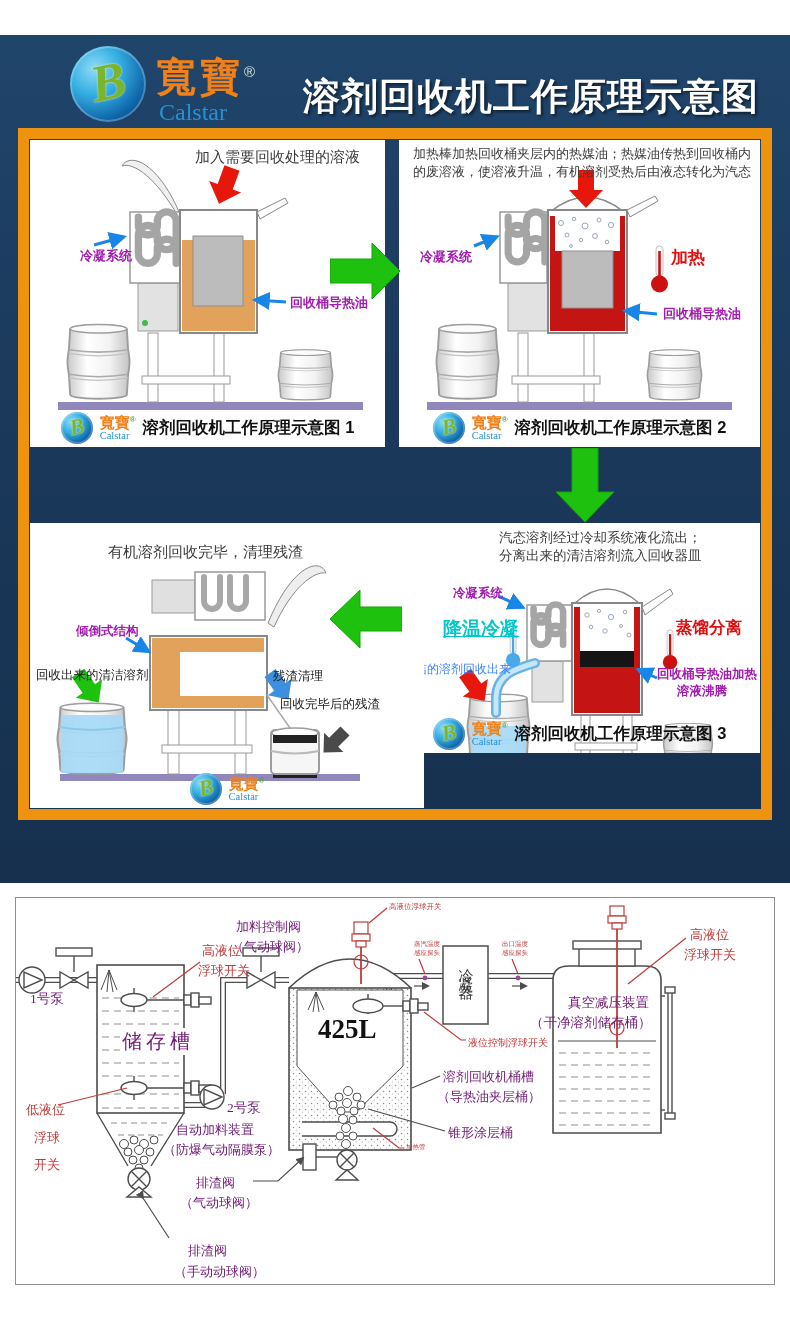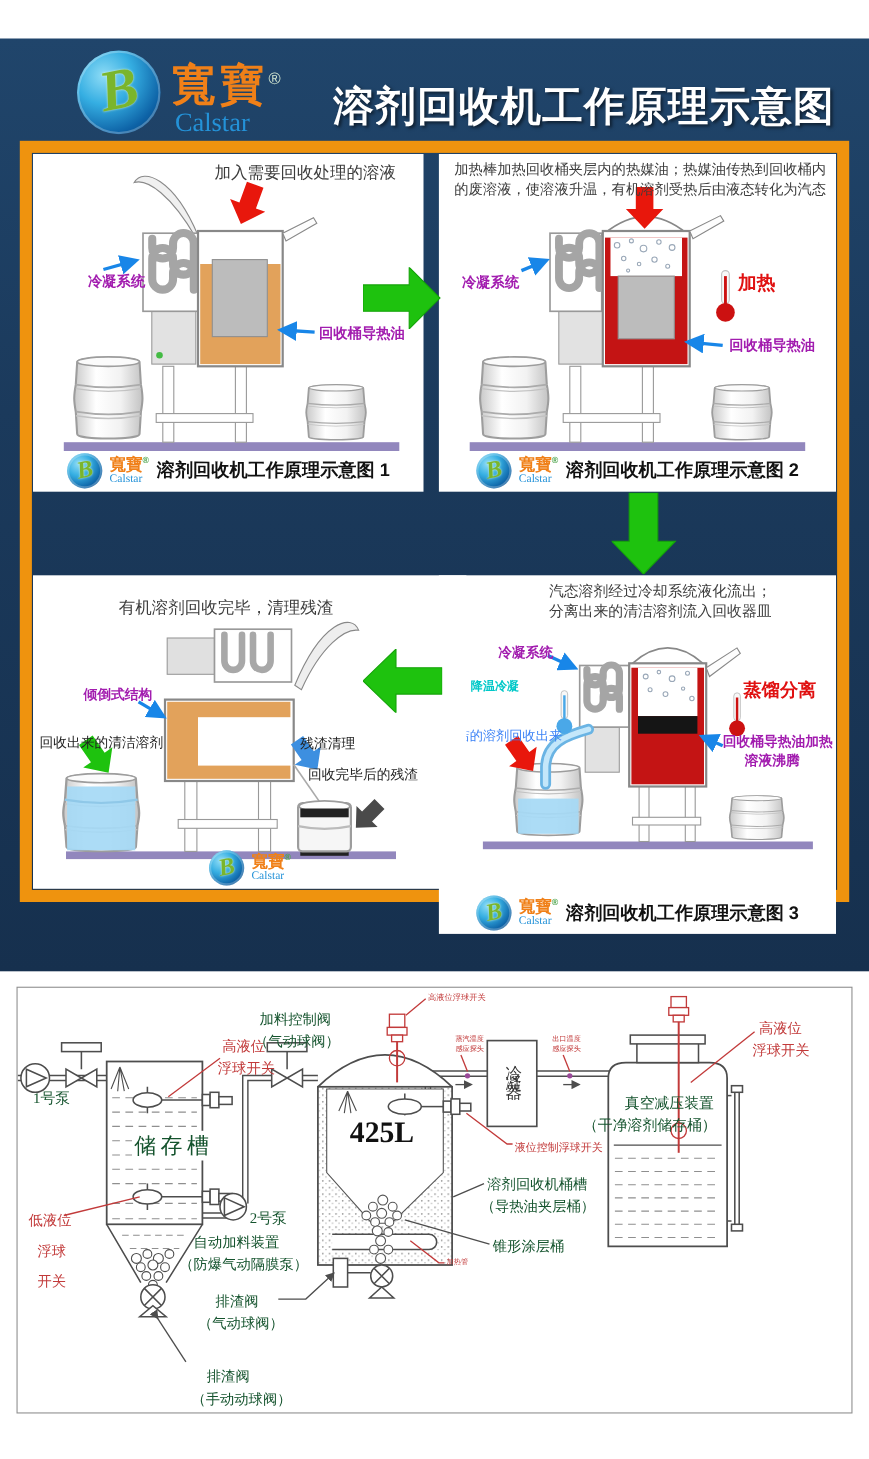--- a/index.html
+++ b/index.html
@@ -19,39 +19,39 @@
   #hdr-reg{font-size:15px;color:#cfe3cf;vertical-align:super;font-weight:normal;}
   #hdr-sub{position:absolute;left:159px;top:99px;color:#2492d8;font-size:24px;
         font-family:"Liberation Serif","DejaVu Serif",serif;}
   #hdr-title{position:absolute;left:303px;top:72px;color:#ffffff;font-size:37px;font-weight:bold;
         letter-spacing:1px;text-shadow:2px 2px 3px rgba(0,0,0,.55);}
   
   #frame{position:absolute;left:18px;top:128px;width:732px;height:670px;border:11px solid #ef930e;}
   .panel{position:absolute;background:#ffffff;overflow:hidden;}
   #p1{left:30px;top:140px;width:355px;height:307px;}
   #p2{left:399px;top:140px;width:361px;height:307px;}
-  #p3{left:399px;top:523px;width:361px;height:326px;}
+  #p3{left:399px;top:523px;width:361px;height:230px;}
   #p4{left:30px;top:523px;width:394px;height:285px;}
   .panel svg.draw{position:absolute;left:0;top:0;}
   .lbl{position:absolute;white-space:nowrap;color:#3a3a3a;}
   .lbl.blue{color:#a21caf;font-weight:bold;}
   .lbl.red{color:#e01010;font-weight:bold;}
   .lbl.teal{color:#00c8c8;font-weight:bold;}
   .toptxt{font-size:15px;color:#3c3c3c;}
   .toptxt.sm{font-size:13px;}
   .caption{position:absolute;left:0;right:0;bottom:3px;display:flex;align-items:center;justify-content:center;gap:7px;}
   .cap-brand{display:flex;flex-direction:column;line-height:1;}
   .cap-name{color:#f08018;font-weight:bold;font-size:15px;}
   .cap-reg{font-size:8px;color:#4aa34a;vertical-align:super;}
   .cap-sub{color:#2492d8;font-size:10.5px;font-family:"Liberation Serif",serif;margin-top:1px;}
   .cap-text{color:#111;font-weight:bold;font-size:16.5px;}
   .garrow{position:absolute;}
   
   #schem{position:absolute;left:15px;top:897px;width:758px;height:386px;border:1px solid #8f8f8f;background:#fff;}
-  #schem .lbl{font-family:"Liberation Serif","DejaVu Serif",serif;color:#14532d;font-size:13px;}
+  #schem .lbl{font-family:"Liberation Serif","DejaVu Serif",serif;color:#701a75;font-size:13px;}
   #schem .lbl.sred{color:#c23a3a;font-weight:normal;}
   #schem .lbl.tiny{font-size:6.5px;color:#c23a3a;}
   #schem .chip{background:#fff;padding:0 2px;}
   #vol425{position:absolute;left:299px;top:116px;font-family:"Liberation Serif",serif;
           font-size:27px;font-weight:bold;color:#111;background:#fff;padding:0 3px;}
   #condtxt{position:absolute;left:440px;top:58px;writing-mode:vertical-rl;letter-spacing:9px;
           font-size:15px;color:#333;}
 </style>
 </head>
 <body>
@@ -234,21 +234,21 @@
       <polygon points="243,84 271,66 274,71 246,92" fill="#fdfdfd" stroke="#888"></polygon>
       <use href="#fatArrow" transform="translate(66,150) rotate(-35) scale(0.9)" fill="#e8170c"></use>
       <use href="#thermoG" transform="translate(106,104) scale(0.85)" color="#4aa8e8"></use>
       <use href="#thermoG" transform="translate(263,106) scale(0.85)" color="#cc1111"></use>
       <line x1="99" y1="73" x2="123" y2="84" stroke="#1886e8" stroke-width="3" marker-end="url(#mblue)"></line>
       <line x1="258" y1="155" x2="240" y2="147" stroke="#1886e8" stroke-width="3" marker-end="url(#mblue)"></line>
     </svg>
     <div class="lbl toptxt sm" style="left:100px;top:6px;font-size:13.5px;">汽态溶剂经过冷却系统液化流出；</div>
     <div class="lbl toptxt sm" style="left:100px;top:24px;font-size:13.5px;">分离出来的清洁溶剂流入回收器皿</div>
     <div class="lbl blue" style="left:54px;top:62px;font-size:12.5px;">冷凝系统</div>
-    <div class="lbl teal" style="left:29px;top:93px;font-size:11px;">降温冷凝</div>
+    <div class="lbl teal" style="left:44px;top:93px;font-size:19px;text-decoration:underline;">降温冷凝</div>
     <div class="lbl red" style="left:277px;top:94px;font-size:16.5px;">蒸馏分离</div>
     <div class="lbl" style="left:4px;top:138px;font-size:12px;color:#3b82f6;">清洁的溶剂回收出来</div>
     <div class="lbl blue" style="left:258px;top:143px;font-size:12.5px;">回收桶导热油加热</div>
     <div class="lbl blue" style="left:278px;top:160px;font-size:12.5px;">溶液沸腾</div>
     <div class="caption">
       <div class="logo" style="width:32px;height:32px;">
           <span class="b" style="font-size:22px;">B</span>
         </div>
       <div class="cap-brand">
         <span class="cap-name"><span>寬寶</span><sup class="cap-reg">®</sup></span>

